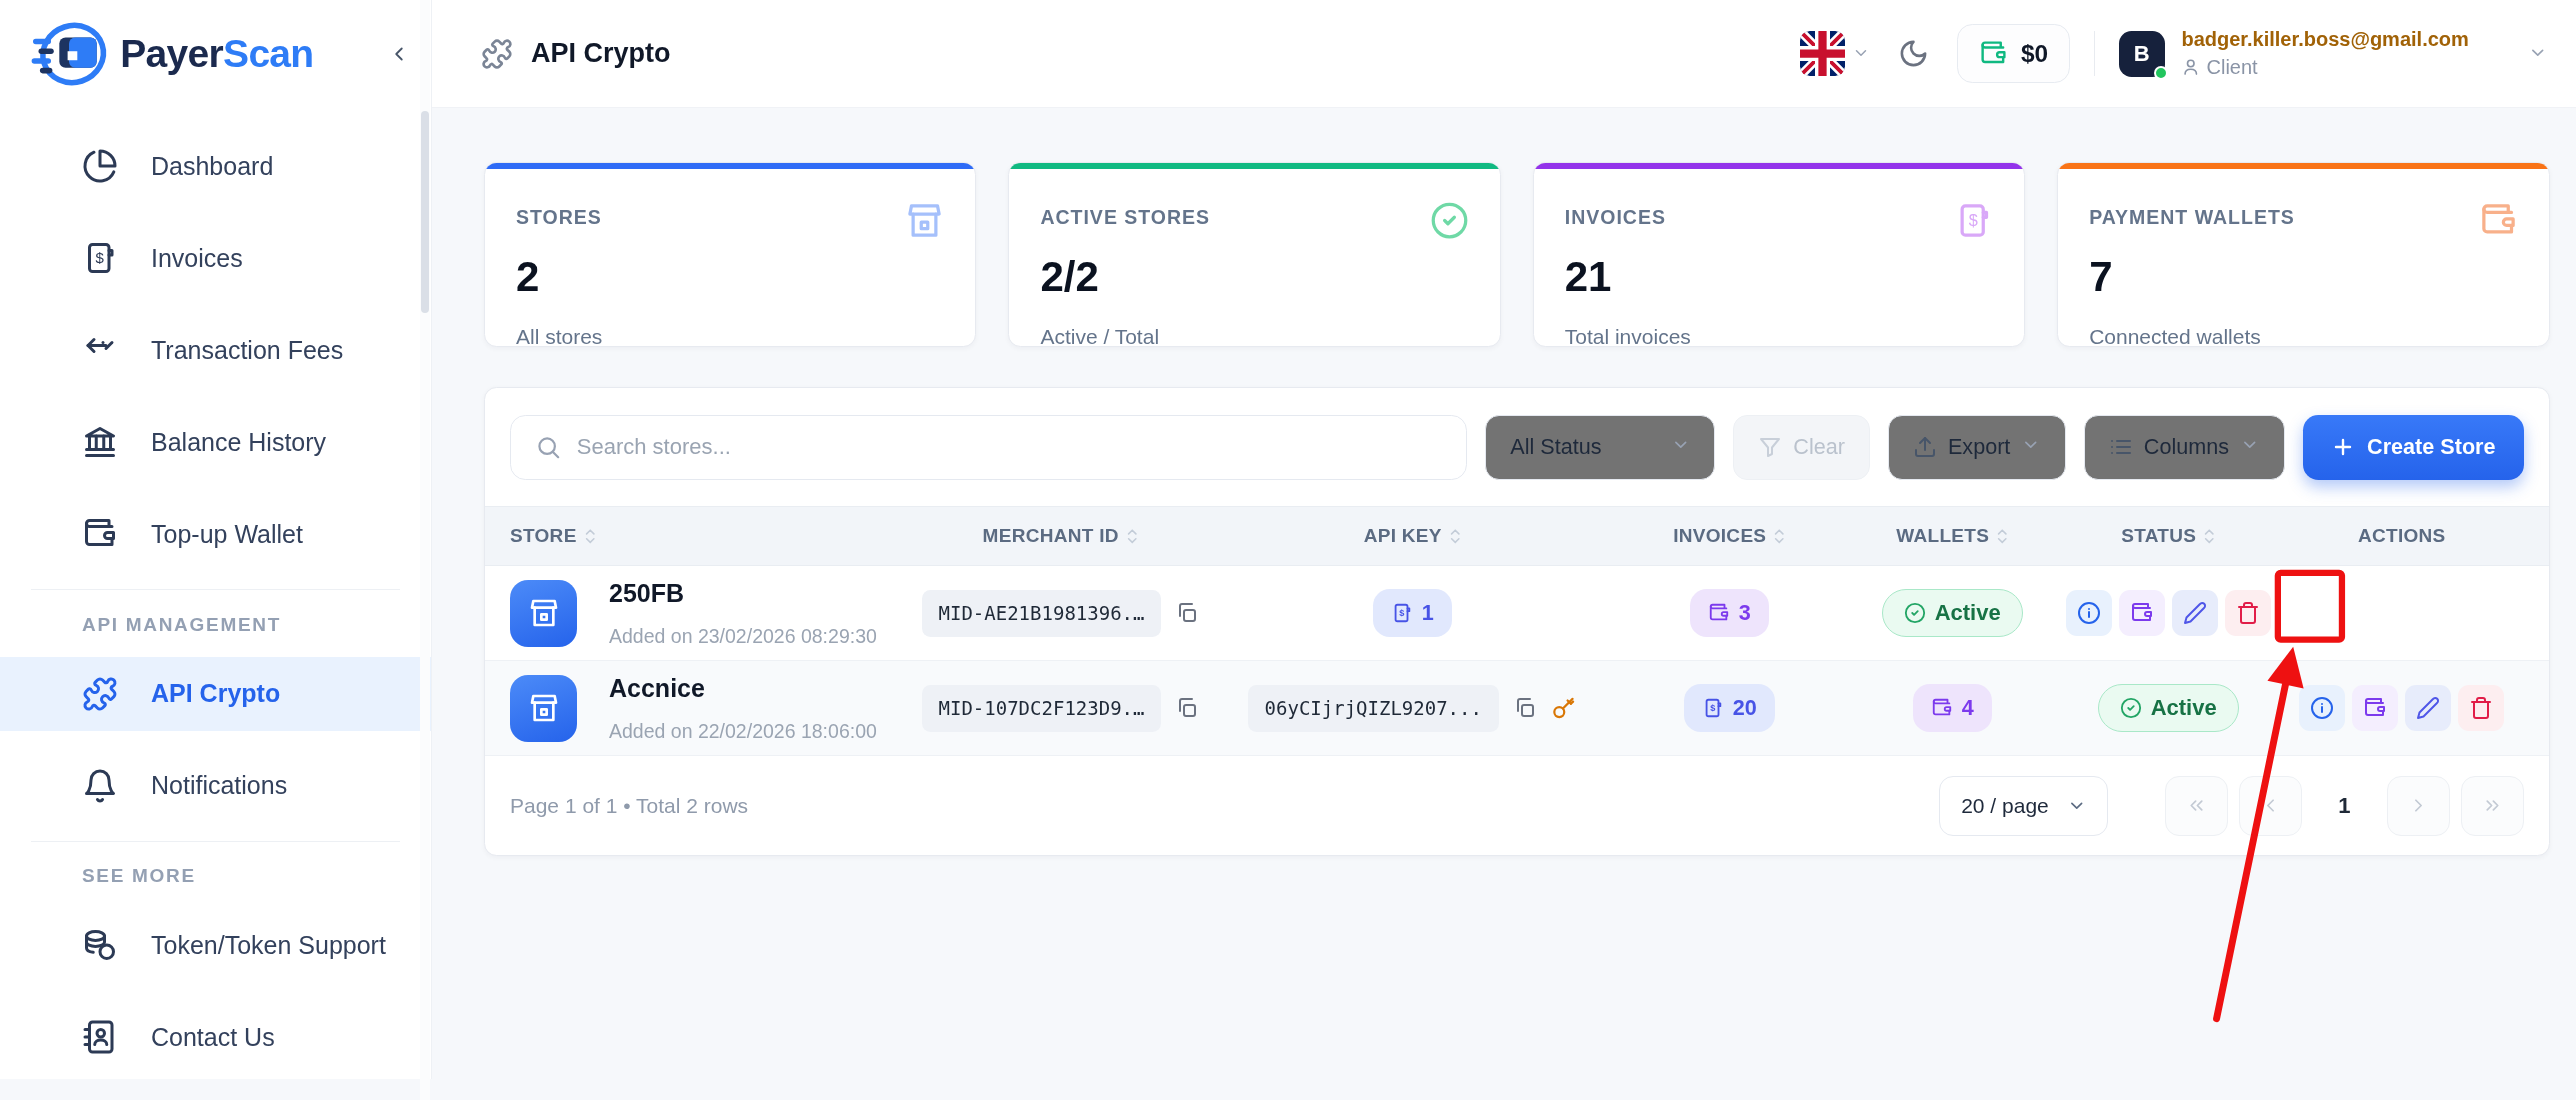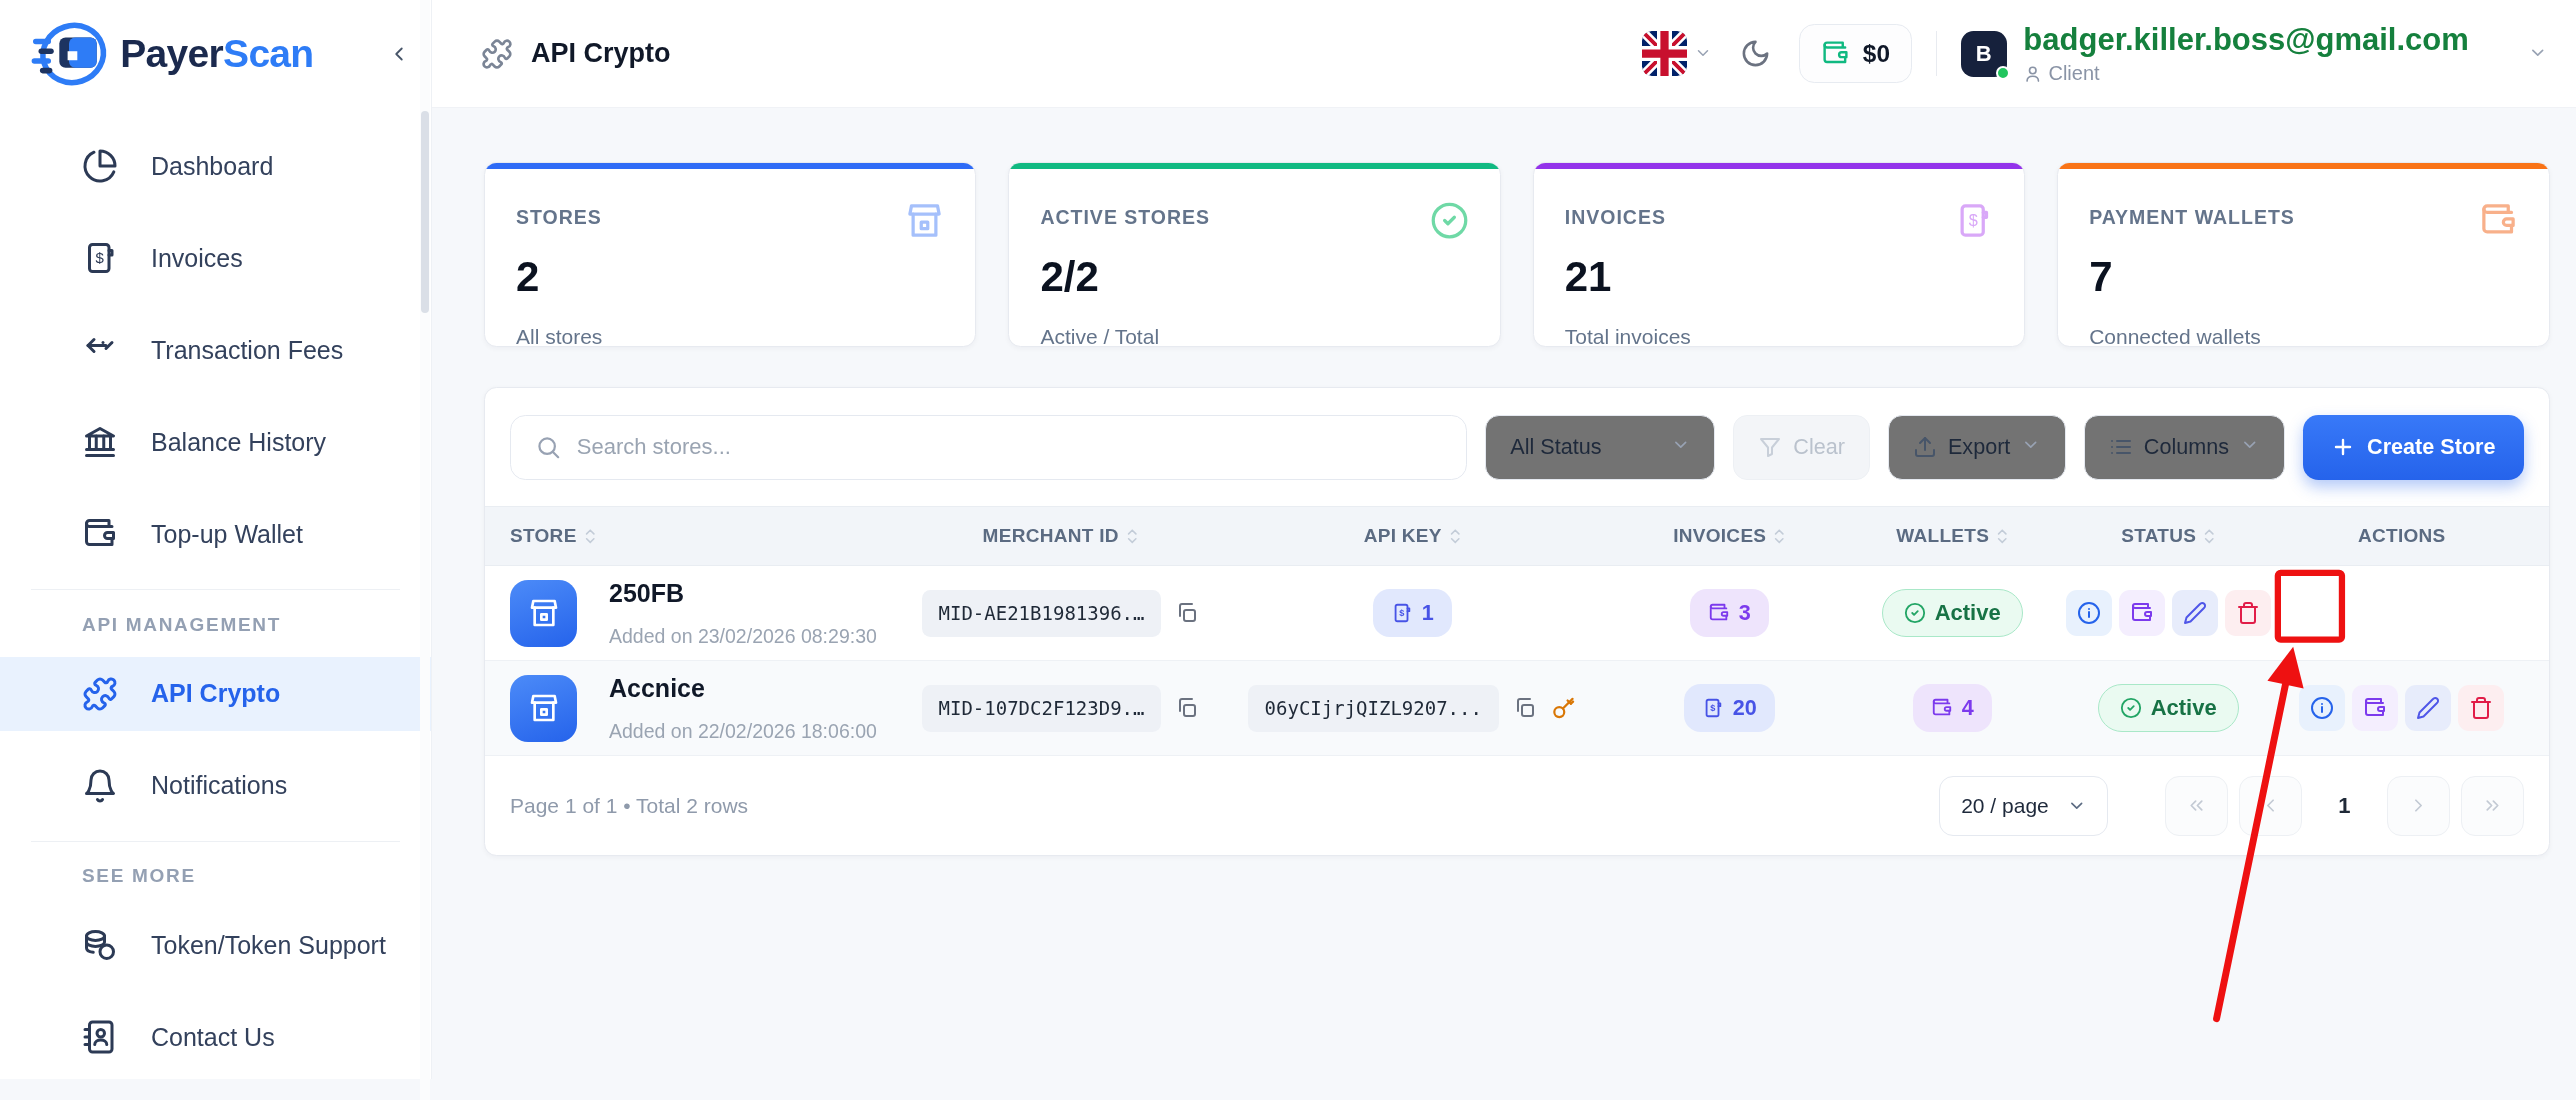--- a/index.html
+++ b/index.html
@@ -60,21 +60,21 @@
   .wallet-chip .wico { width:29px; height:29px; color:#10b981; }
   .wallet-chip .amount { font-size:24.4px; font-weight:700; color:#101828; }
   .hdr-divider { width:0.7px; height:45px; background:#e8ebf0; }
   .user-wrap { display:flex; align-items:center; gap:16.7px; cursor:pointer; }
   .avatar {
     width:46px; height:46px; border-radius:12.5px; background:#16213c; color:#fff;
     display:flex; align-items:center; justify-content:center; font-size:22px; font-weight:700; position:relative;
   }
   .avatar .dot { position:absolute; right:-3.5px; bottom:-3.5px; width:14px; height:14px; background:#22c55e; border:2.8px solid #fff; border-radius:50%; }
   .user-meta { display:flex; flex-direction:column; gap:4.2px; }
-  .user-email { font-size:31px; font-weight:700; color:#15803d; }
+  .user-email { font-size:20px; font-weight:700; color:#a16207; }
   .user-role { display:flex; align-items:center; gap:5.6px; font-size:20px; color:#8a94a6; }
   .user-role svg { width:19.5px; height:19.5px; }
 
   
   .content { flex:1; padding:54px 26.5px 0 52px; }
 
   .stats { display:flex; gap:32px; }
   .stat-card {
     flex:1; background:#fff; border:0.7px solid #e7eaf0; border-radius:12.5px; position:relative;
     height:185px; padding:43px 31px 0 31px; box-shadow:0 1.4px 5.6px rgba(15,23,42,.04); overflow:hidden;

